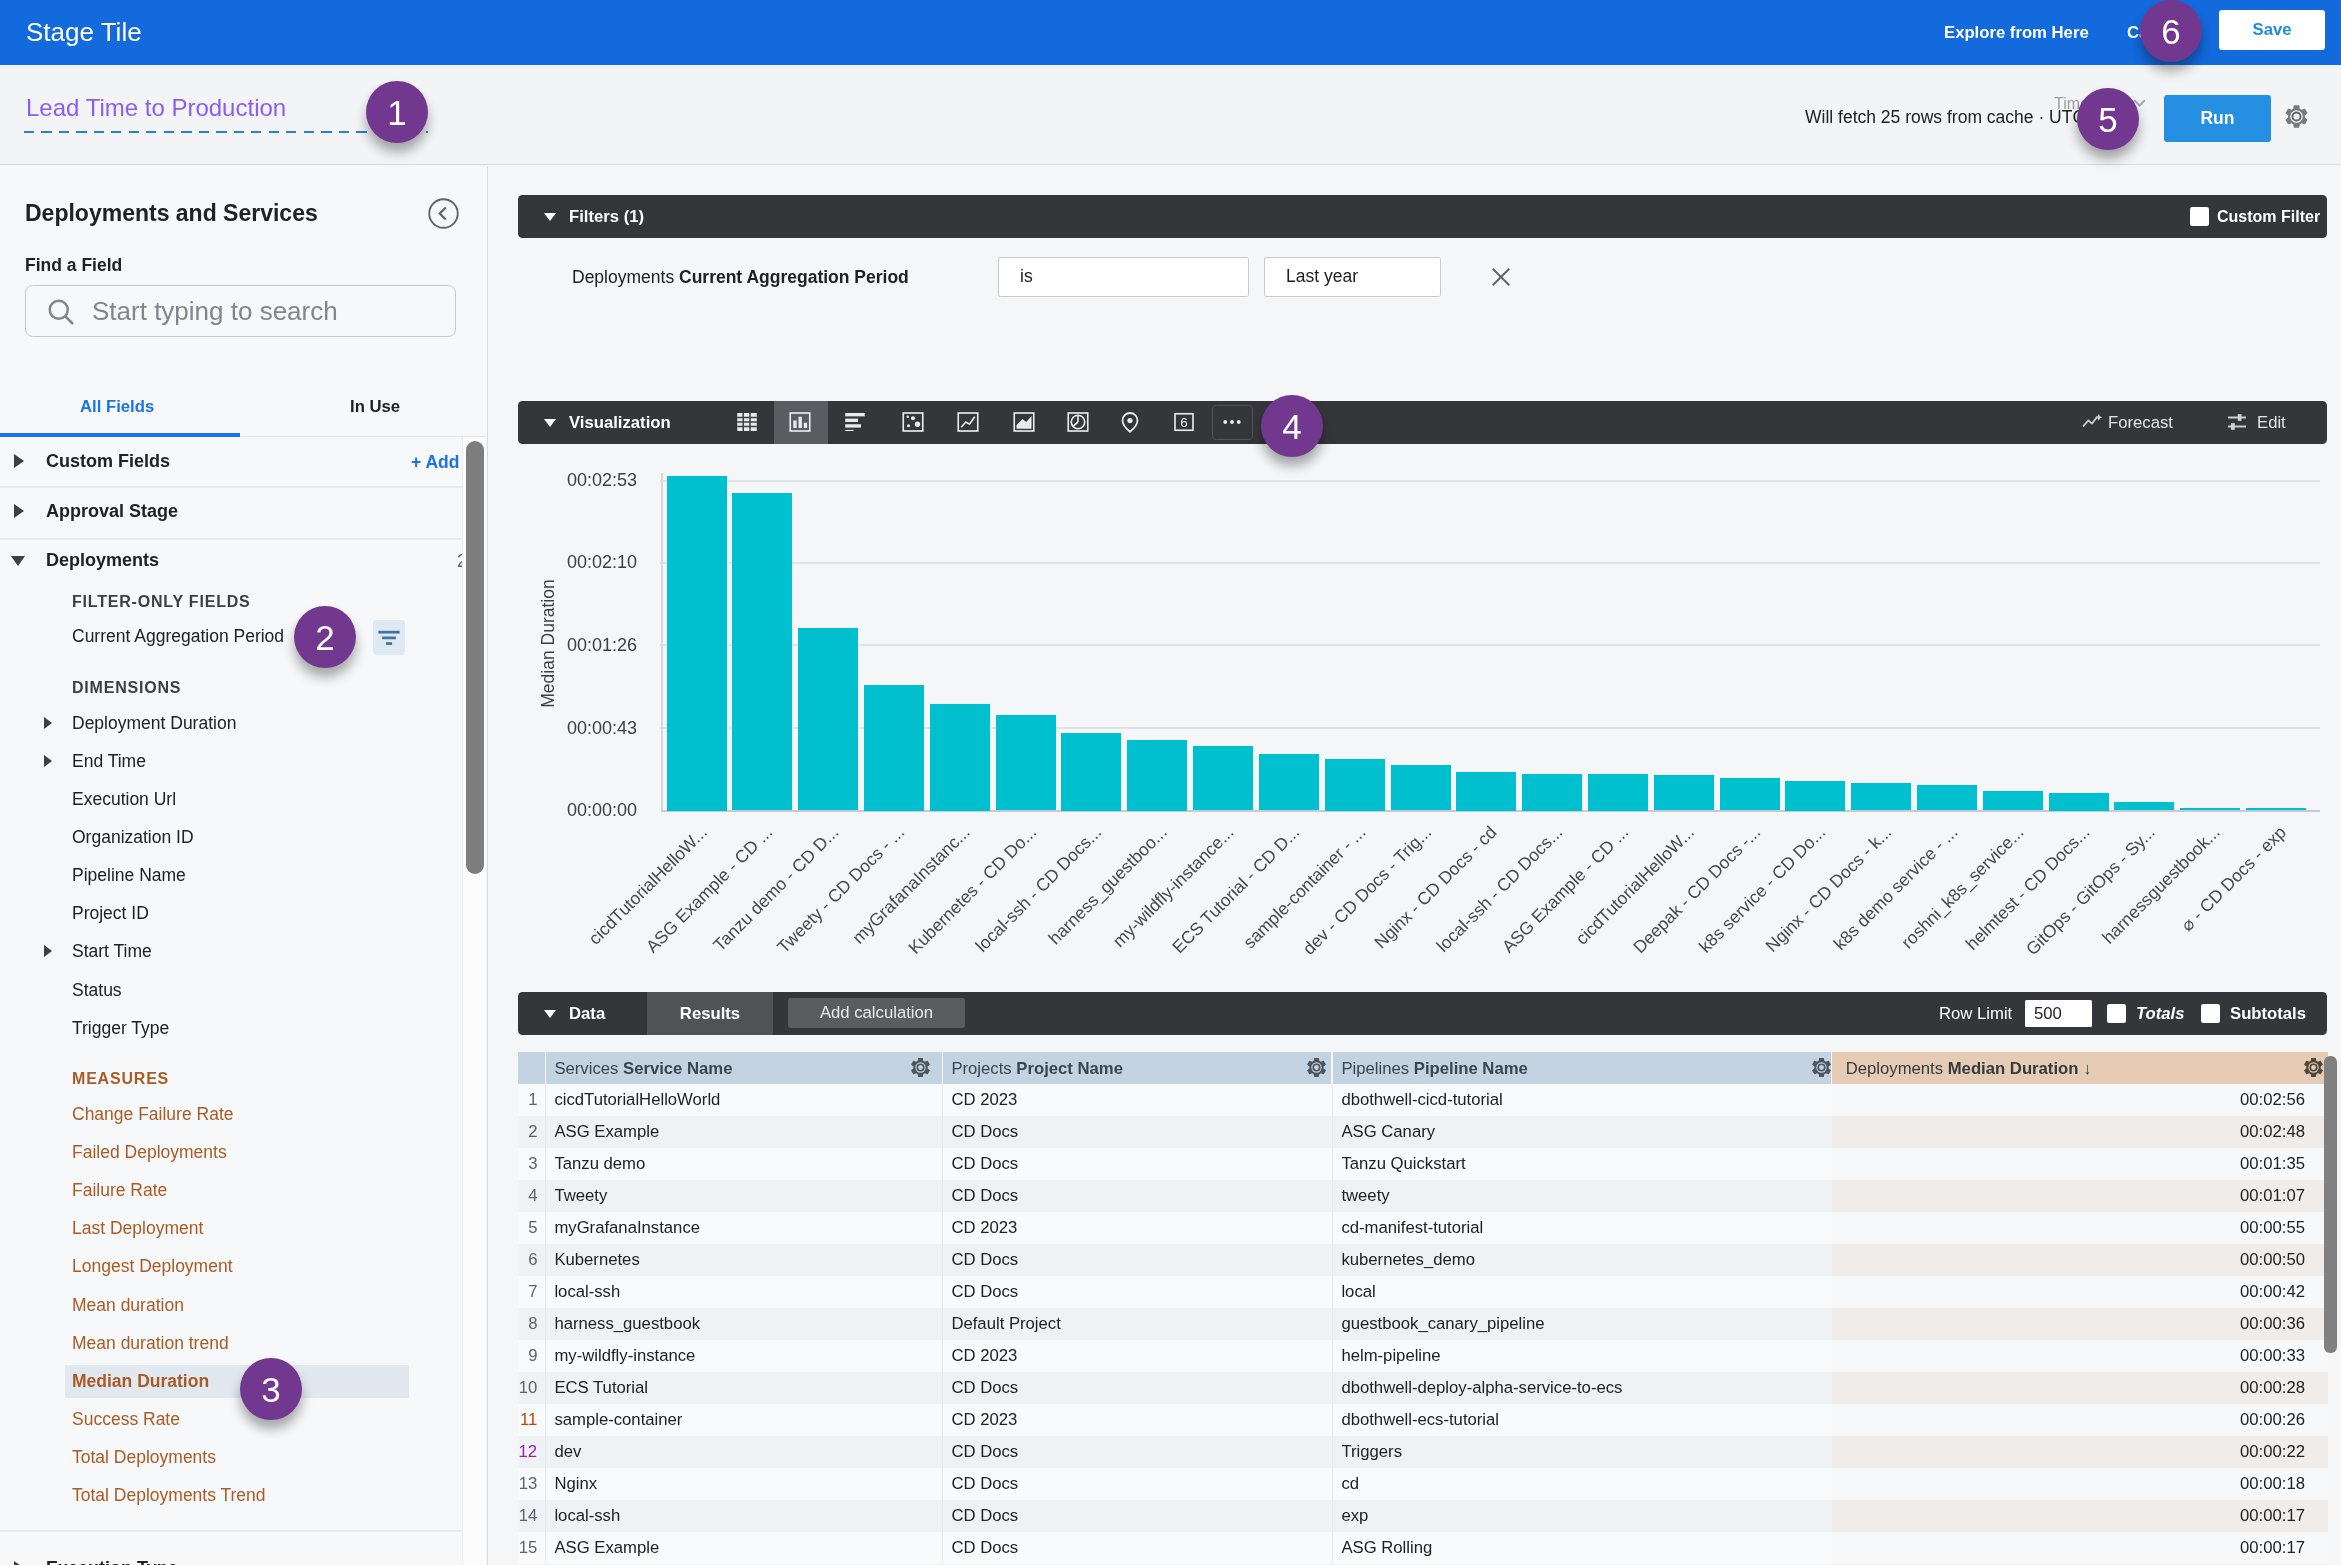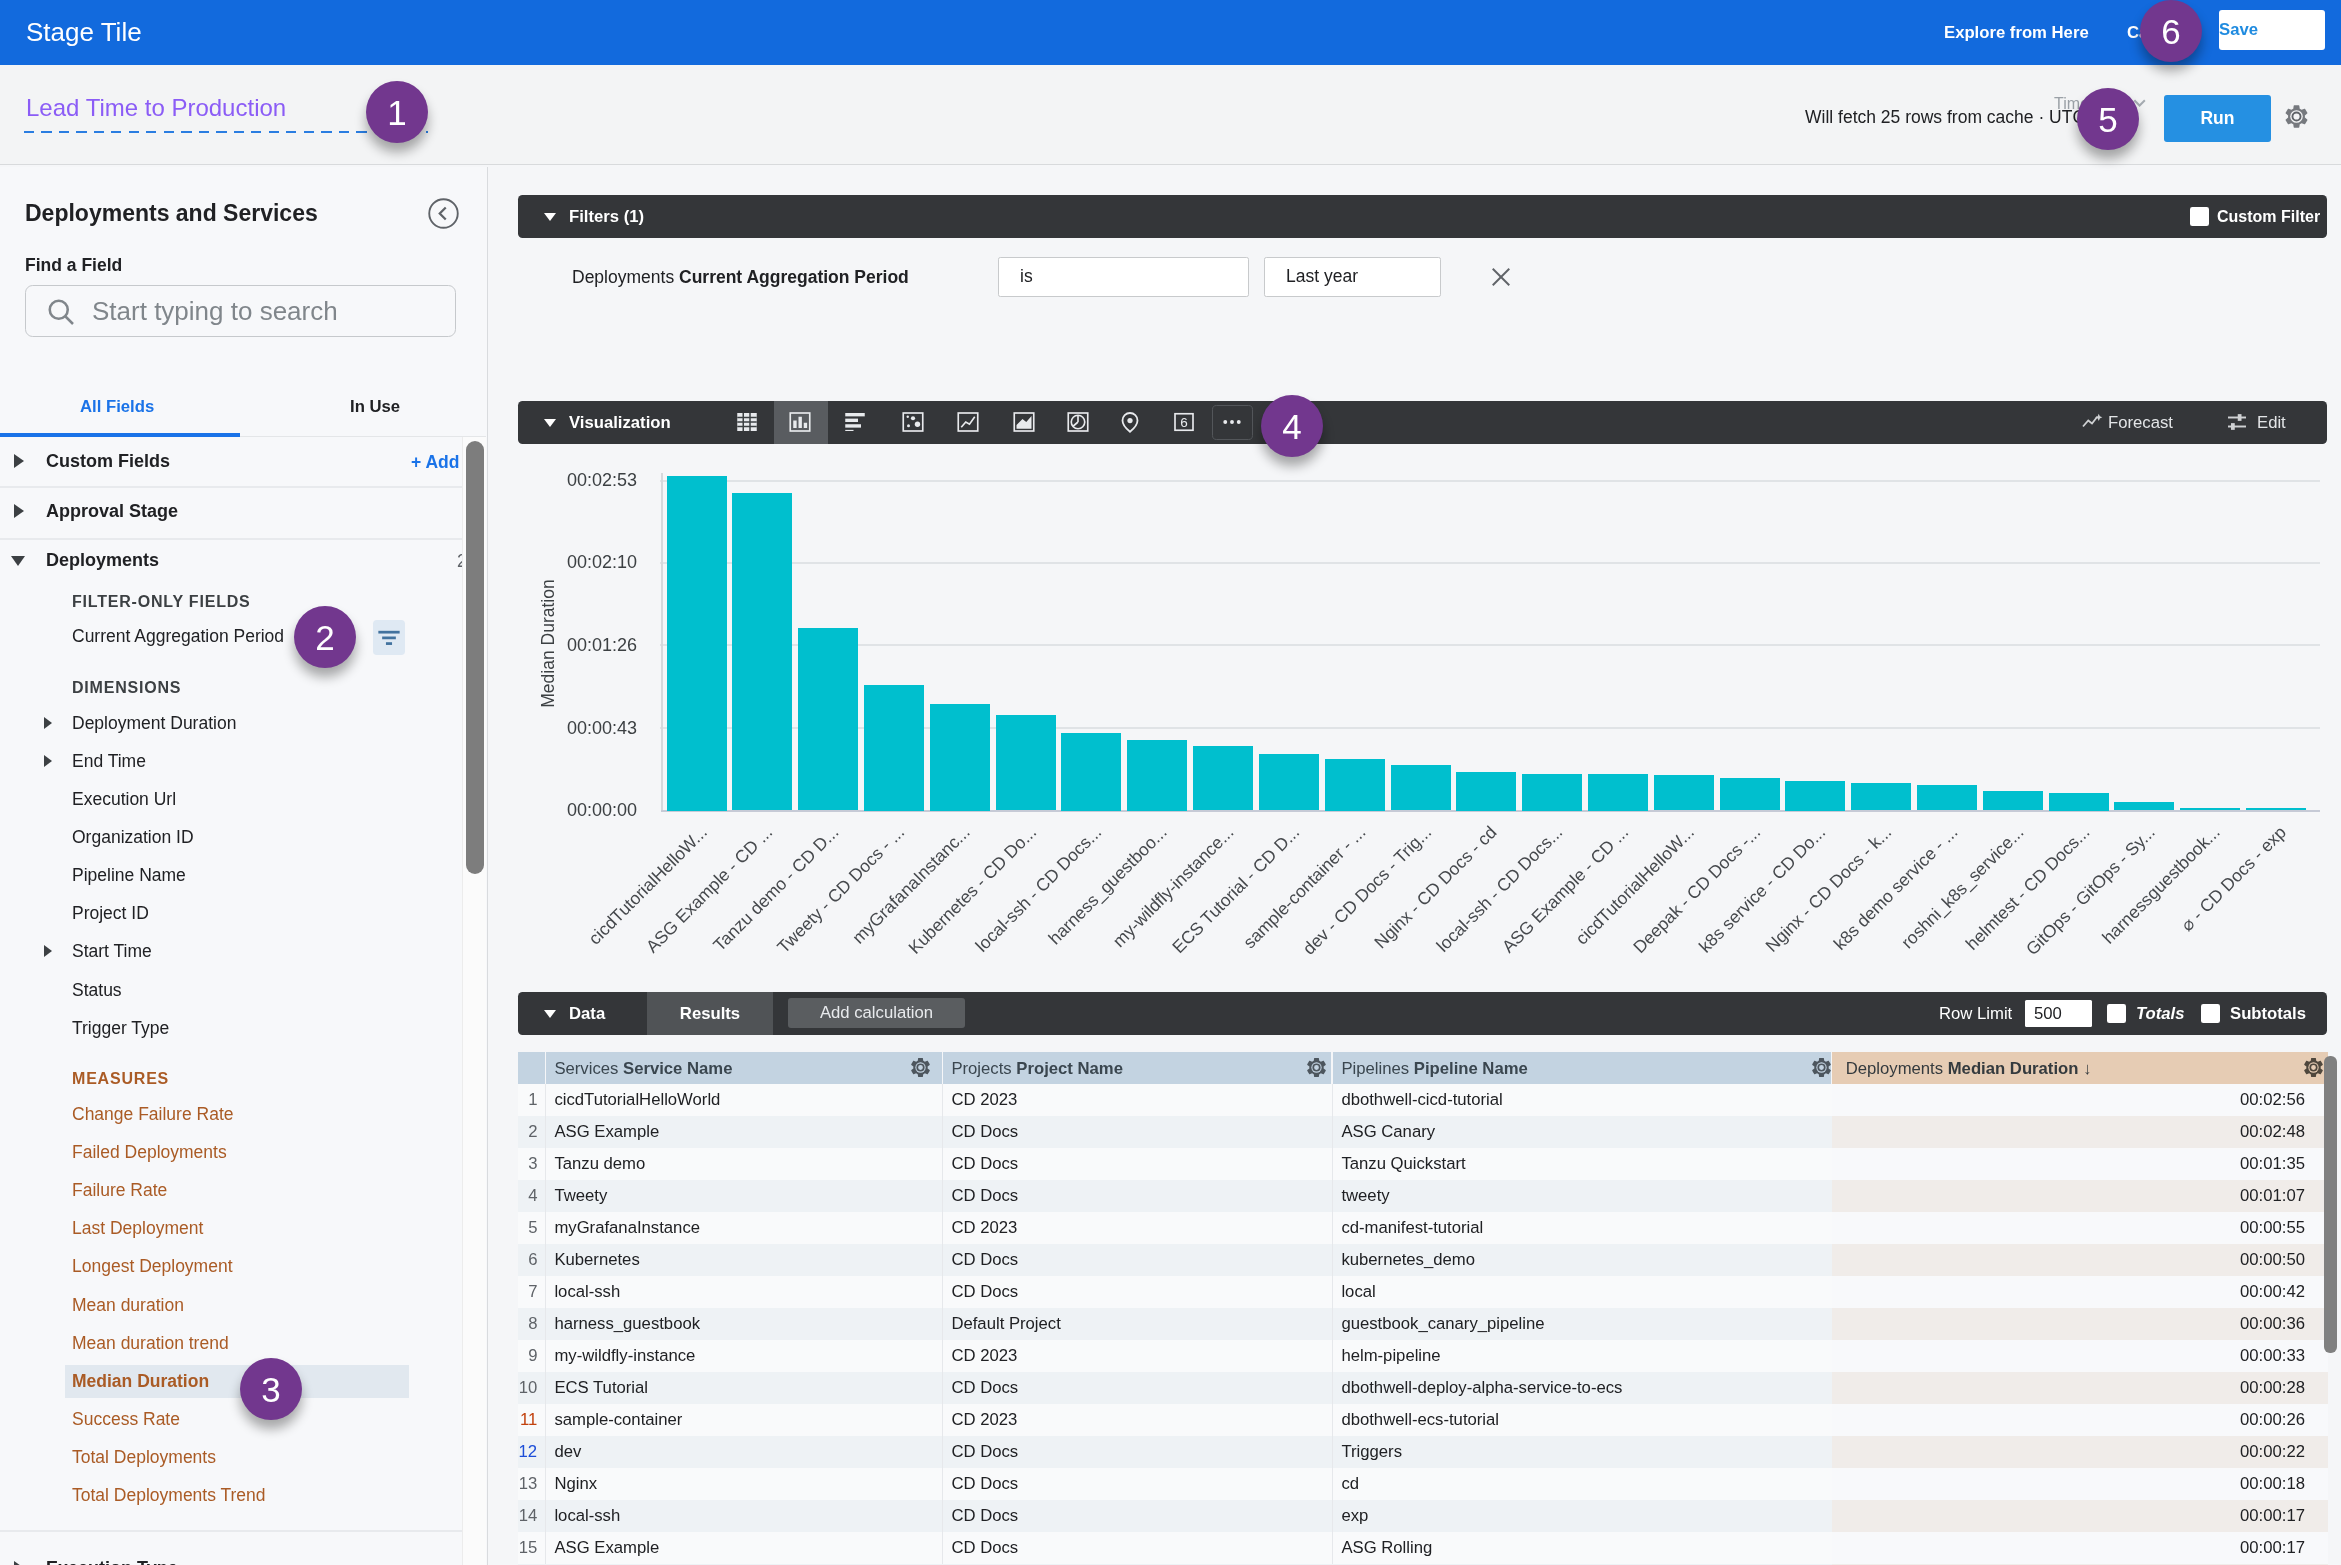--- a/index.html
+++ b/index.html
@@ -5,21 +5,21 @@
 * { margin:0; padding:0; box-sizing:border-box; }
 html,body { width:2342px; height:1566px; overflow:hidden; }
 body { font-family:"Liberation Sans", sans-serif; background:#f5f6f8; position:relative; }
 .abs { position:absolute; }
 
 
 #topbar { position:absolute; left:0; top:0; width:2342px; height:65px; background:#126add; }
 #topbar .ttl { position:absolute; left:26px; top:0; line-height:65px; font-size:26px; color:#fff; }
 #topbar .explore { position:absolute; left:1944px; top:0; line-height:65px; font-size:16.7px; font-weight:bold; color:#fff; }
 #topbar .cancel { position:absolute; left:2127px; top:0; line-height:65px; font-size:16.7px; font-weight:bold; color:#fff; }
-#savebtn { position:absolute; left:2219px; top:10px; width:106px; height:40px; background:#fff; border-radius:3px; font-size:16.7px; font-weight:bold; color:#1f8be0; text-align:left; line-height:40px; }
+#savebtn { position:absolute; left:2219px; top:10px; width:106px; height:40px; background:#fff; border-radius:3px; font-size:16.7px; font-weight:bold; color:#1f8be0; text-align:center; line-height:40px; }
 
 
 #titleband { position:absolute; left:0; top:65px; width:2342px; height:100px; background:#f3f4f5; border-bottom:1.5px solid #d8dadc; }
 #pagetitle { position:absolute; left:26px; top:94px; font-size:24px; color:#8b5cf6; }
 #titleunderline { position:absolute; left:24px; top:131px; width:404px; height:2.3px; background:repeating-linear-gradient(90deg,#2a7de1 0 10px,rgba(0,0,0,0) 10px 17.5px); }
 #fetchinfo { position:absolute; left:1805px; top:107px; font-size:17.5px; color:#202124; }
 #tzlabel { position:absolute; left:2054px; top:95px; font-size:16px; color:#9aa0a6; }
 #runbtn { position:absolute; left:2164px; top:95px; width:107px; height:47px; background:#2590e2; border-radius:3px; font-size:17.5px; font-weight:bold; color:#fff; text-align:center; line-height:47px; }
 
 
@@ -423,21 +423,21 @@
     <div class="td" style="left:518px; top:1372px; width:28px; background:#eef2f5; text-align:right; padding-right:7.6px; color:#5f6368; border-right:1.5px solid #e6e8eb;">10</div>
     <div class="td" style="left:546px; top:1372px; width:397px; background:#eef2f5; padding-left:8.4px; border-right:1.5px solid #e6e8eb;">ECS Tutorial</div>
     <div class="td" style="left:943px; top:1372px; width:390px; background:#eef2f5; padding-left:8.4px; border-right:1.5px solid #e6e8eb;">CD Docs</div>
     <div class="td" style="left:1333px; top:1372px; width:499px; background:#eef2f5; padding-left:8.4px;">dbothwell-deploy-alpha-service-to-ecs</div>
     <div class="td" style="left:1832px; top:1372px; width:496px; background:#f0ece9; padding-right:23px; text-align:right;">00:00:28</div>
     <div class="td" style="left:518px; top:1404px; width:28px; background:#f9fafb; text-align:right; padding-right:7.6px; color:#c2410c; border-right:1.5px solid #e6e8eb;">11</div>
     <div class="td" style="left:546px; top:1404px; width:397px; background:#f9fafb; padding-left:8.4px; border-right:1.5px solid #e6e8eb;">sample-container</div>
     <div class="td" style="left:943px; top:1404px; width:390px; background:#f9fafb; padding-left:8.4px; border-right:1.5px solid #e6e8eb;">CD 2023</div>
     <div class="td" style="left:1333px; top:1404px; width:499px; background:#f9fafb; padding-left:8.4px;">dbothwell-ecs-tutorial</div>
     <div class="td" style="left:1832px; top:1404px; width:496px; background:#f8f9fb; padding-right:23px; text-align:right;">00:00:26</div>
-    <div class="td" style="left:518px; top:1436px; width:28px; background:#eef2f5; text-align:center; padding-right:7.6px; color:#1d4ed8; border-right:1.5px solid #e6e8eb;">12</div>
+    <div class="td" style="left:518px; top:1436px; width:28px; background:#eef2f5; text-align:center; padding-right:7.6px; color:#a21caf; border-right:1.5px solid #e6e8eb;">12</div>
     <div class="td" style="left:546px; top:1436px; width:397px; background:#eef2f5; padding-left:8.4px; border-right:1.5px solid #e6e8eb;">dev</div>
     <div class="td" style="left:943px; top:1436px; width:390px; background:#eef2f5; padding-left:8.4px; border-right:1.5px solid #e6e8eb;">CD Docs</div>
     <div class="td" style="left:1333px; top:1436px; width:499px; background:#eef2f5; padding-left:8.4px;">Triggers</div>
     <div class="td" style="left:1832px; top:1436px; width:496px; background:#f0ece9; padding-right:23px; text-align:right;">00:00:22</div>
     <div class="td" style="left:518px; top:1468px; width:28px; background:#f9fafb; text-align:right; padding-right:7.6px; color:#5f6368; border-right:1.5px solid #e6e8eb;">13</div>
     <div class="td" style="left:546px; top:1468px; width:397px; background:#f9fafb; padding-left:8.4px; border-right:1.5px solid #e6e8eb;">Nginx</div>
     <div class="td" style="left:943px; top:1468px; width:390px; background:#f9fafb; padding-left:8.4px; border-right:1.5px solid #e6e8eb;">CD Docs</div>
     <div class="td" style="left:1333px; top:1468px; width:499px; background:#f9fafb; padding-left:8.4px;">cd</div>
     <div class="td" style="left:1832px; top:1468px; width:496px; background:#f8f9fb; padding-right:23px; text-align:right;">00:00:18</div>
     <div class="td" style="left:518px; top:1500px; width:28px; background:#eef2f5; text-align:right; padding-right:7.6px; color:#5f6368; border-right:1.5px solid #e6e8eb;">14</div>

